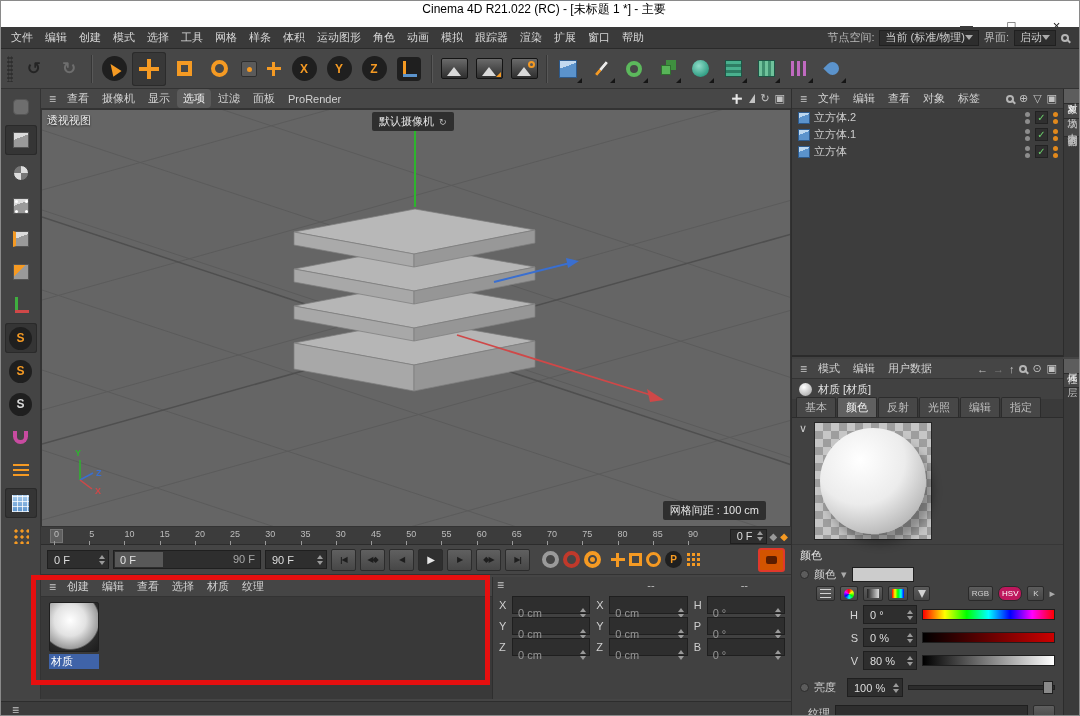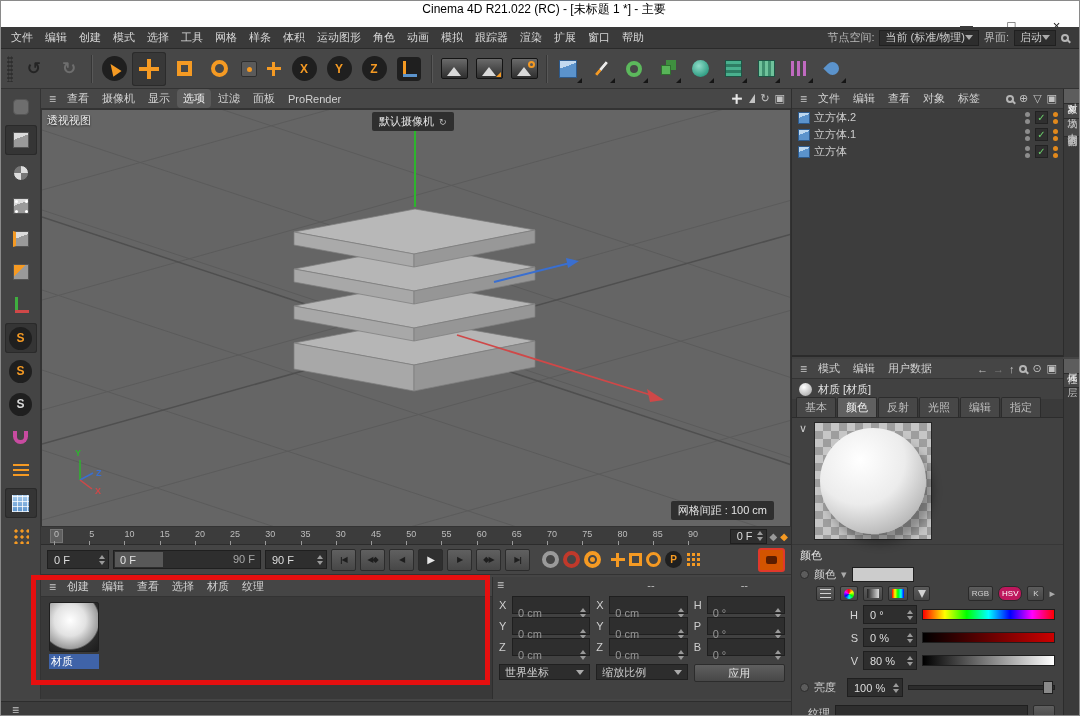--- a/index.html
+++ b/index.html
@@ -88,21 +88,21 @@
   .ham { color:#c9c9c9; font-size:12px; padding:0 4px; }
   .pm-icons { margin-left:auto; display:flex; align-items:center; gap:5px; color:#c2c2c2; font-size:11px; padding-right:2px; }
   .pm-icons .dim { color:#7a7a7a; }
 
   
   .vp-menubar { position:absolute; left:40px; top:88px; width:750px; height:20px; background:#474747; border-bottom:1px solid #333; display:flex; align-items:center; gap:1px; padding:0 4px; }
   .viewport { position:absolute; left:40px; top:108px; width:750px; height:418px; background:#656565; border:1px solid #333; overflow:hidden; }
   .vp-label { position:absolute; left:5px; top:3px; color:#ececec; text-shadow:0 1px 2px rgba(0,0,0,.7); }
   .vp-pill { position:absolute; background:rgba(38,38,38,.85); color:#e4e4e4; padding:2px 7px; border-radius:2px; display:flex; gap:5px; align-items:center; }
   .vp-pill.cam { left:330px; top:2px; }
-  .vp-pill.grid { right:16px; bottom:6px; }
+  .vp-pill.grid { right:24px; bottom:6px; }
 
   
   .ruler { position:absolute; left:40px; top:526px; width:750px; height:18px; background:#3c3c3c; border-bottom:1px solid #2c2c2c; }
   .playhead { position:absolute; left:9px; top:2px; width:13px; height:14px; background:#7d7d7d; opacity:.55; border:1px solid #a5a5a5; }
   .ticks { position:absolute; left:13px; top:2px; width:650px; height:14px; display:flex; justify-content:space-between; }
   .tick { position:relative; font-size:9px; color:#bdbdbd; width:16px; }
   .tick::before { content:""; position:absolute; left:0; bottom:-2px; width:1px; height:4px; background:#9a9a9a; }
   .ruler-right { position:absolute; right:3px; top:1px; display:flex; align-items:center; gap:3px; height:16px; }
   .diam-gray { color:#9a9a9a; font-size:10px; }
   .diam-orange { color:#f59a23; font-size:10px; }
@@ -647,31 +647,20 @@
         <span class="coord-label">B</span>
         <span class="coord-field">
           <span>0 °</span>
           <span class="spin">
             <i class="u"></i>
             <i class="d"></i>
           </span>
         </span>
       </div>
   </div>
-  <div class="coord-bottom">
-    <span class="mini-select">
-        <span>世界坐标</span>
-        <span class="caret" style="margin-left:auto;"></span>
-      </span>
-    <span class="mini-select">
-        <span>缩放比例</span>
-        <span class="caret" style="margin-left:auto;"></span>
-      </span>
-    <span class="apply-btn">应用</span>
-  </div>
 </div>
 
 <div class="statusbar">
   <span class="ham">≡</span>
 </div>
 
 <div class="right-panel">
 
   <div class="objman">
     <div class="pan-menu">

